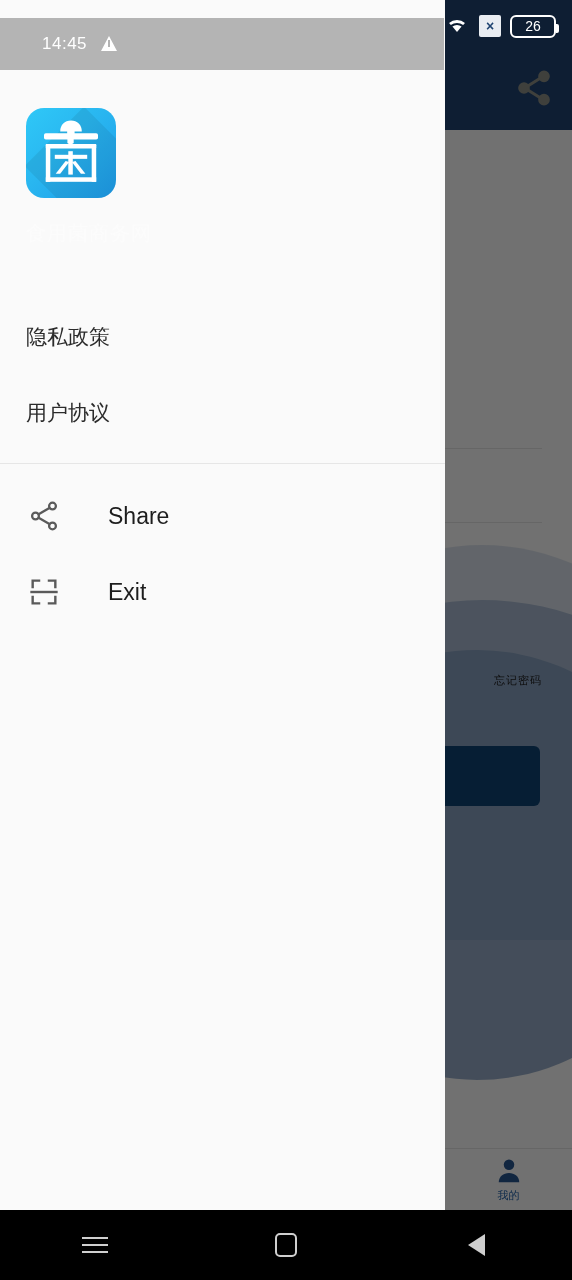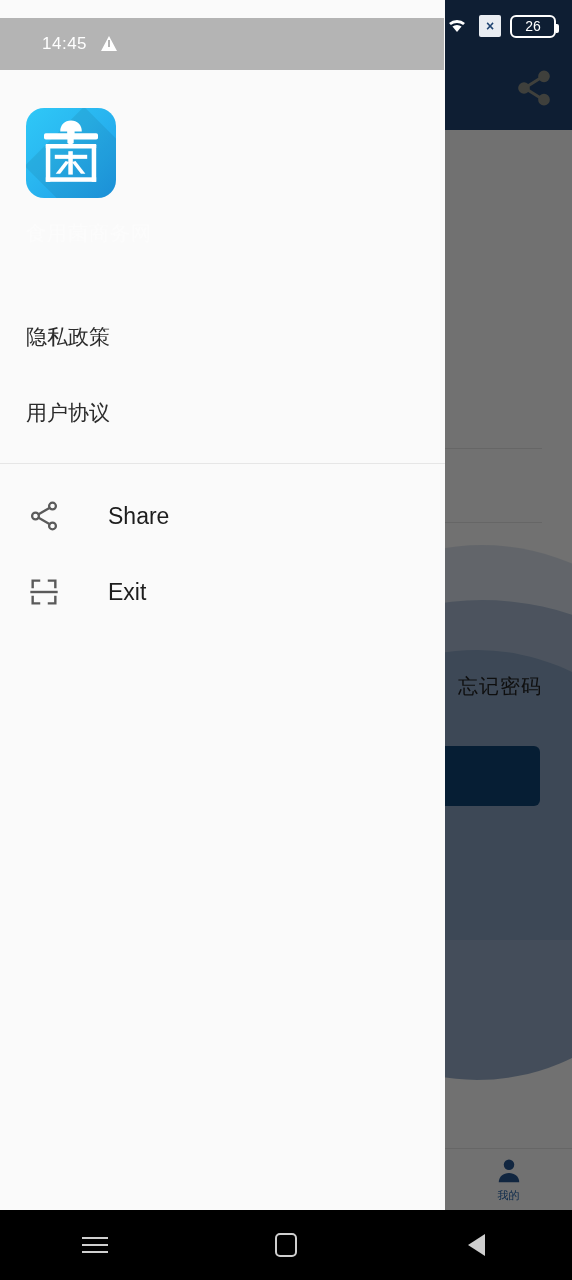--- a/index.html
+++ b/index.html
@@ -30,21 +30,21 @@
   .deco { position:absolute; border-radius:50%; }
   #deco1 { width:520px; height:300px; right:-170px; top:415px; background:#cfd8e6; opacity:.75; border-radius:50% 50% 0 0 / 100% 100% 0 0; }
   #deco2 { width:620px; height:340px; right:-220px; top:470px; background:#9fb2cb; opacity:.85; border-radius:50% 50% 0 0 / 100% 100% 0 0; }
   #deco3 { width:430px; height:430px; right:-120px; top:520px; background:#7e99ba; opacity:.8; }
 
   .form-divider { position:absolute; left:40px; right:30px; height:1px; background:#e2e2e2; }
   #div1 { top:318px; }
   #div2 { top:392px; }
   #forgot {
     position:absolute; right:30px; top:543px;
-    font-size:20px; color:#222; letter-spacing:1px;
+    font-size:11px; color:#222; letter-spacing:1px;
   }
   #login-btn {
     position:absolute; left:30px; right:32px; top:616px; height:60px;
     background:#0f4374; border-radius:6px;
     color:#fff; font-size:18px; display:flex; align-items:center; justify-content:center;
   }
   #agreement {
     position:absolute; left:60px; top:700px;
     font-size:15px; color:#1b5fa8;
   }

